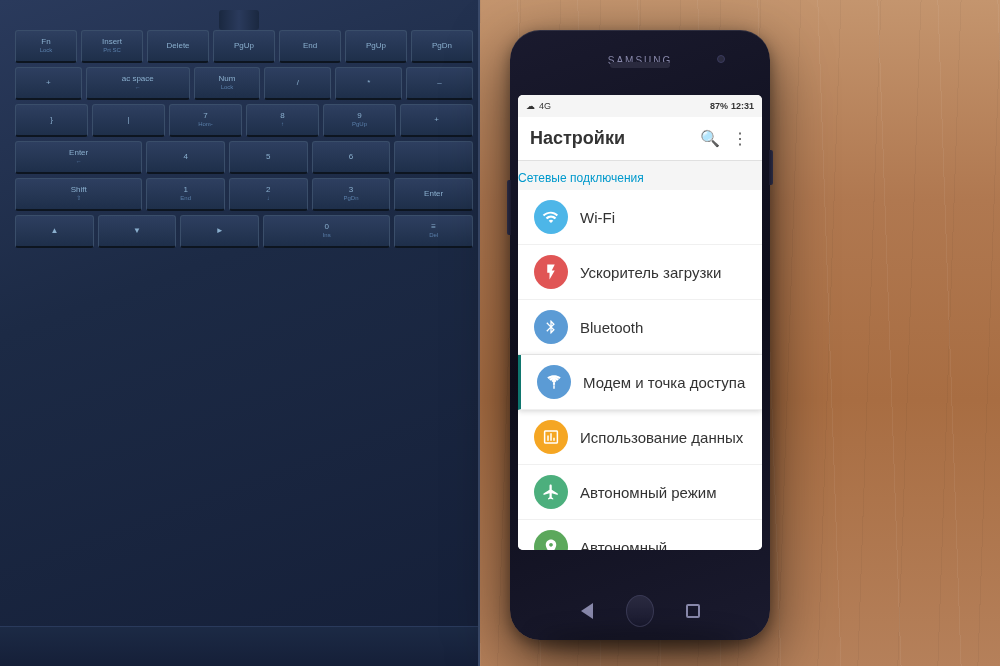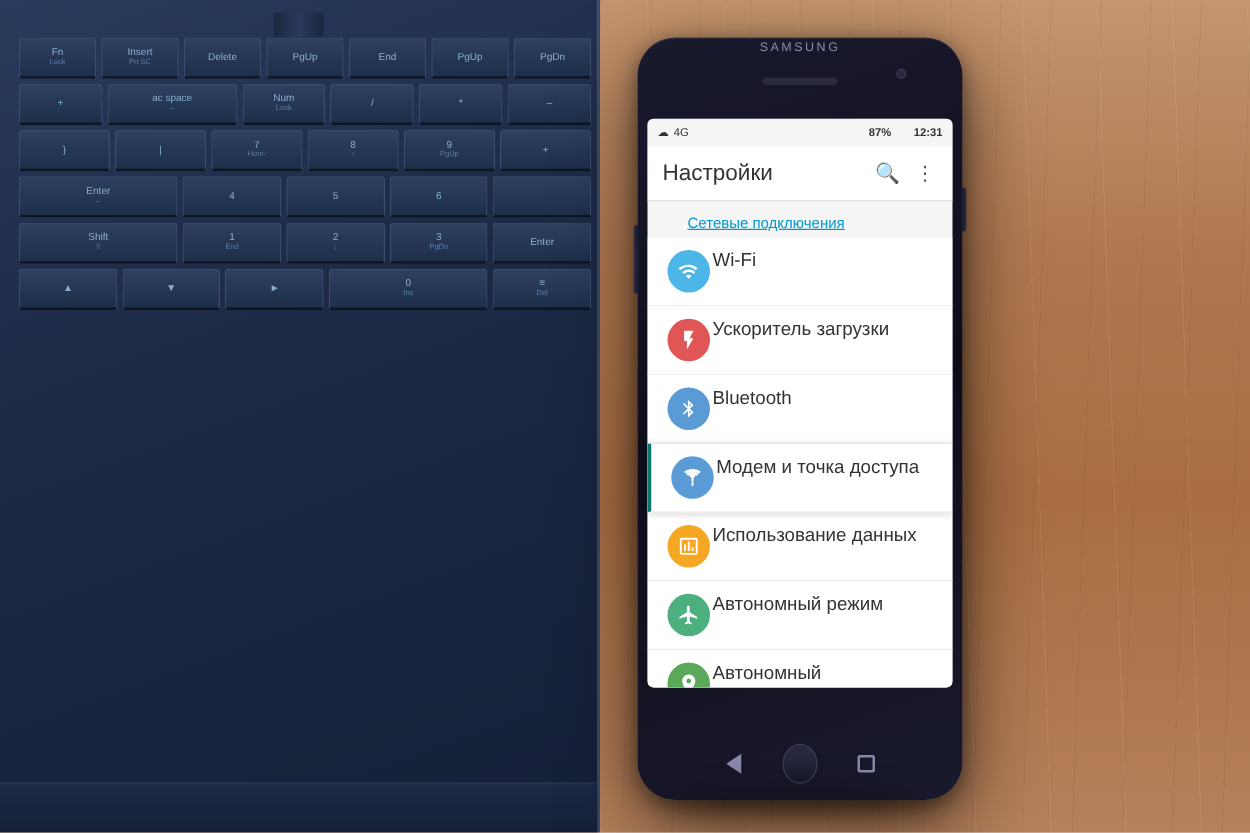--- a/index.html
+++ b/index.html
@@ -110,70 +110,69 @@
       height: 22px;
       display: flex;
       align-items: center;
       justify-content: space-between;
       padding: 0 8px;
       font-size: 9px;
       color: #333;
     }
 
     .status-left { display: flex; gap: 4px; align-items: center; }
-    .status-right { display: flex; gap: 18px; align-items: center; font-weight: bold; }
+    .status-right { display: flex; gap: 3px; align-items: center; font-weight: bold; }
 
     
     .app-bar {
       background: #ffffff;
       height: 44px;
       display: flex;
       align-items: center;
       padding: 0 12px;
       justify-content: space-between;
       border-bottom: 1px solid #e0e0e0;
     }
 
     .app-bar-title {
       font-size: 18px;
       color: #333;
-      font-weight: 400;
+      font-weight: 700;
     }
 
     .app-bar-icons {
       display: flex;
       gap: 10px;
       align-items: center;
     }
 
     .app-bar-icon {
       width: 20px;
       height: 20px;
       display: flex;
       align-items: center;
       justify-content: center;
       color: #555;
       font-size: 16px;
     }
 
     
     .section-header {
-      padding: 10px 32px 5px;
+      padding: 10px 0 5px;
       font-size: 12px;
       color: #0099cc;
       font-weight: 500;
-      text-decoration: underline;
     }
 
     
     .menu-item {
       display: flex;
-      align-items: flex-start;
+      align-items: center;
       padding: 10px 16px;
-      gap: 2px;
+      gap: 12px;
       background: #ffffff;
       border-bottom: 1px solid #f0f0f0;
       cursor: pointer;
       min-height: 52px;
     }
 
     .menu-item.active {
       background: #ffffff;
       box-shadow: 0 2px 8px rgba(0,0,0,0.15);
       z-index: 1;
@@ -213,21 +212,21 @@
       left: 50%;
       transform: translateX(-50%);
       width: 60px;
       height: 6px;
       background: #2a2a3e;
       border-radius: 3px;
     }
 
     .phone-brand {
       position: absolute;
-      top: 3px;
+      top: 25px;
       left: 50%;
       transform: translateX(-50%);
       color: #8888aa;
       font-size: 10px;
       letter-spacing: 2px;
       white-space: nowrap;
     }
 
     .phone-camera {
       position: absolute;

